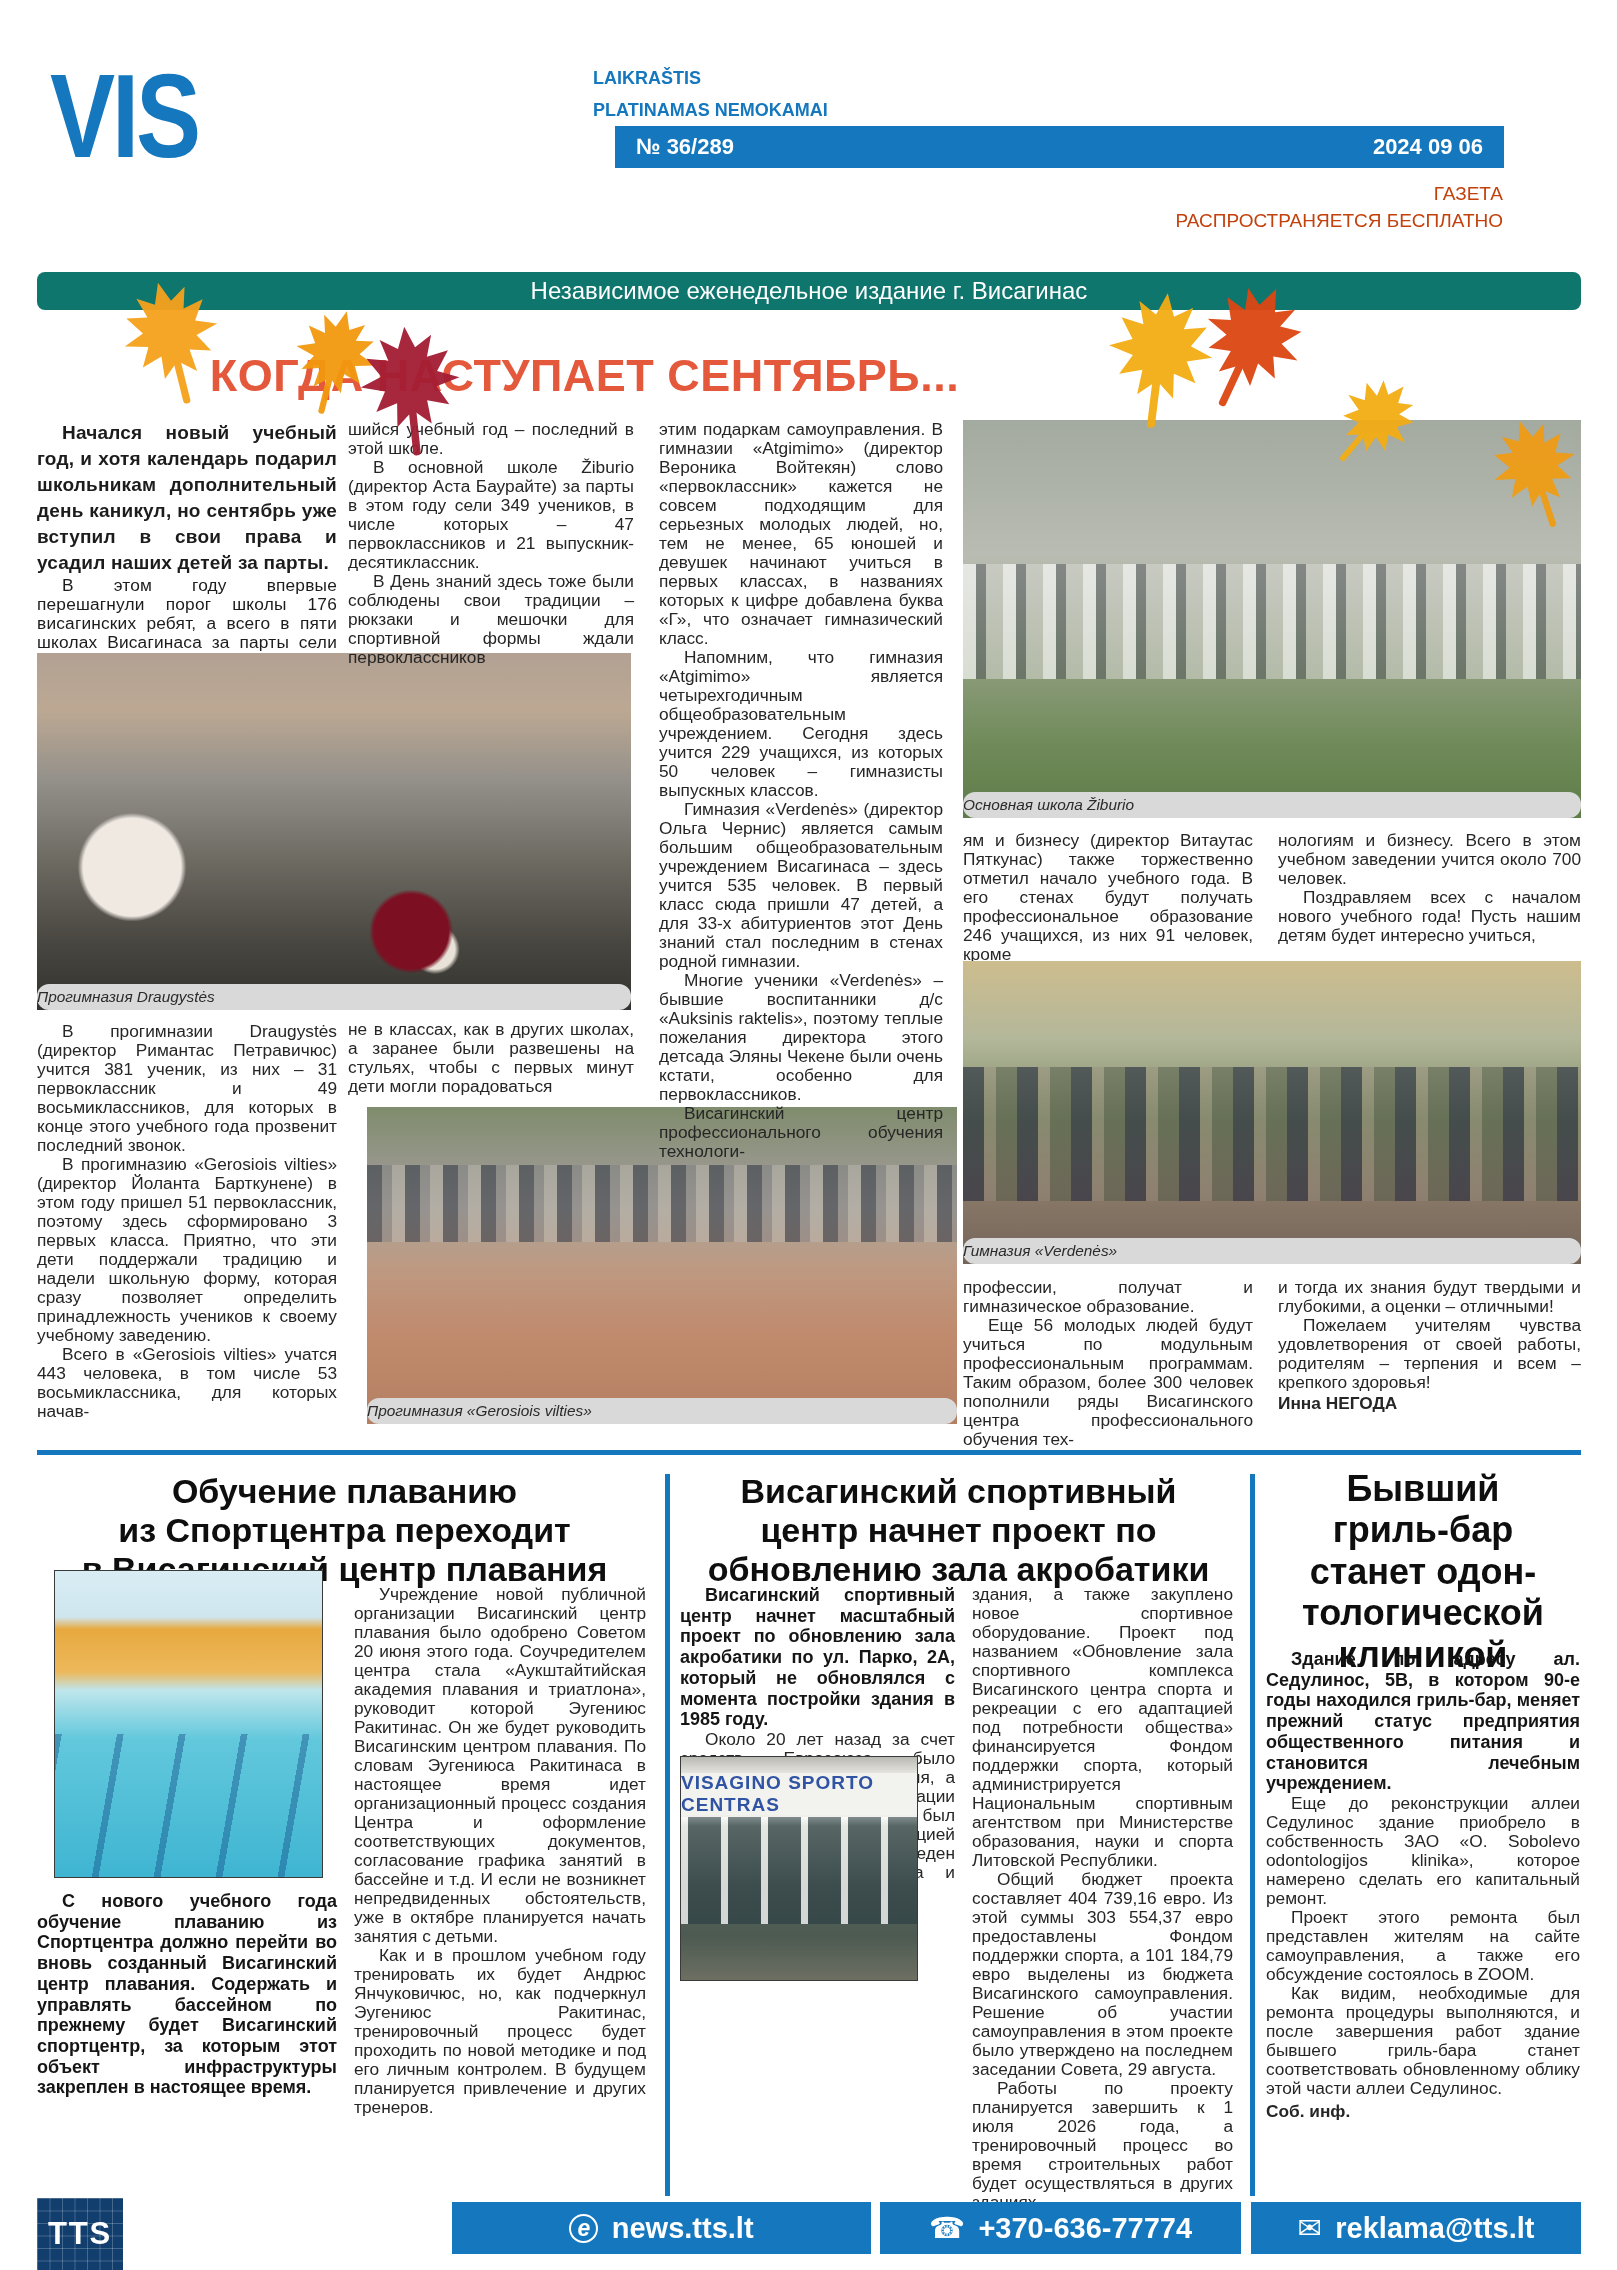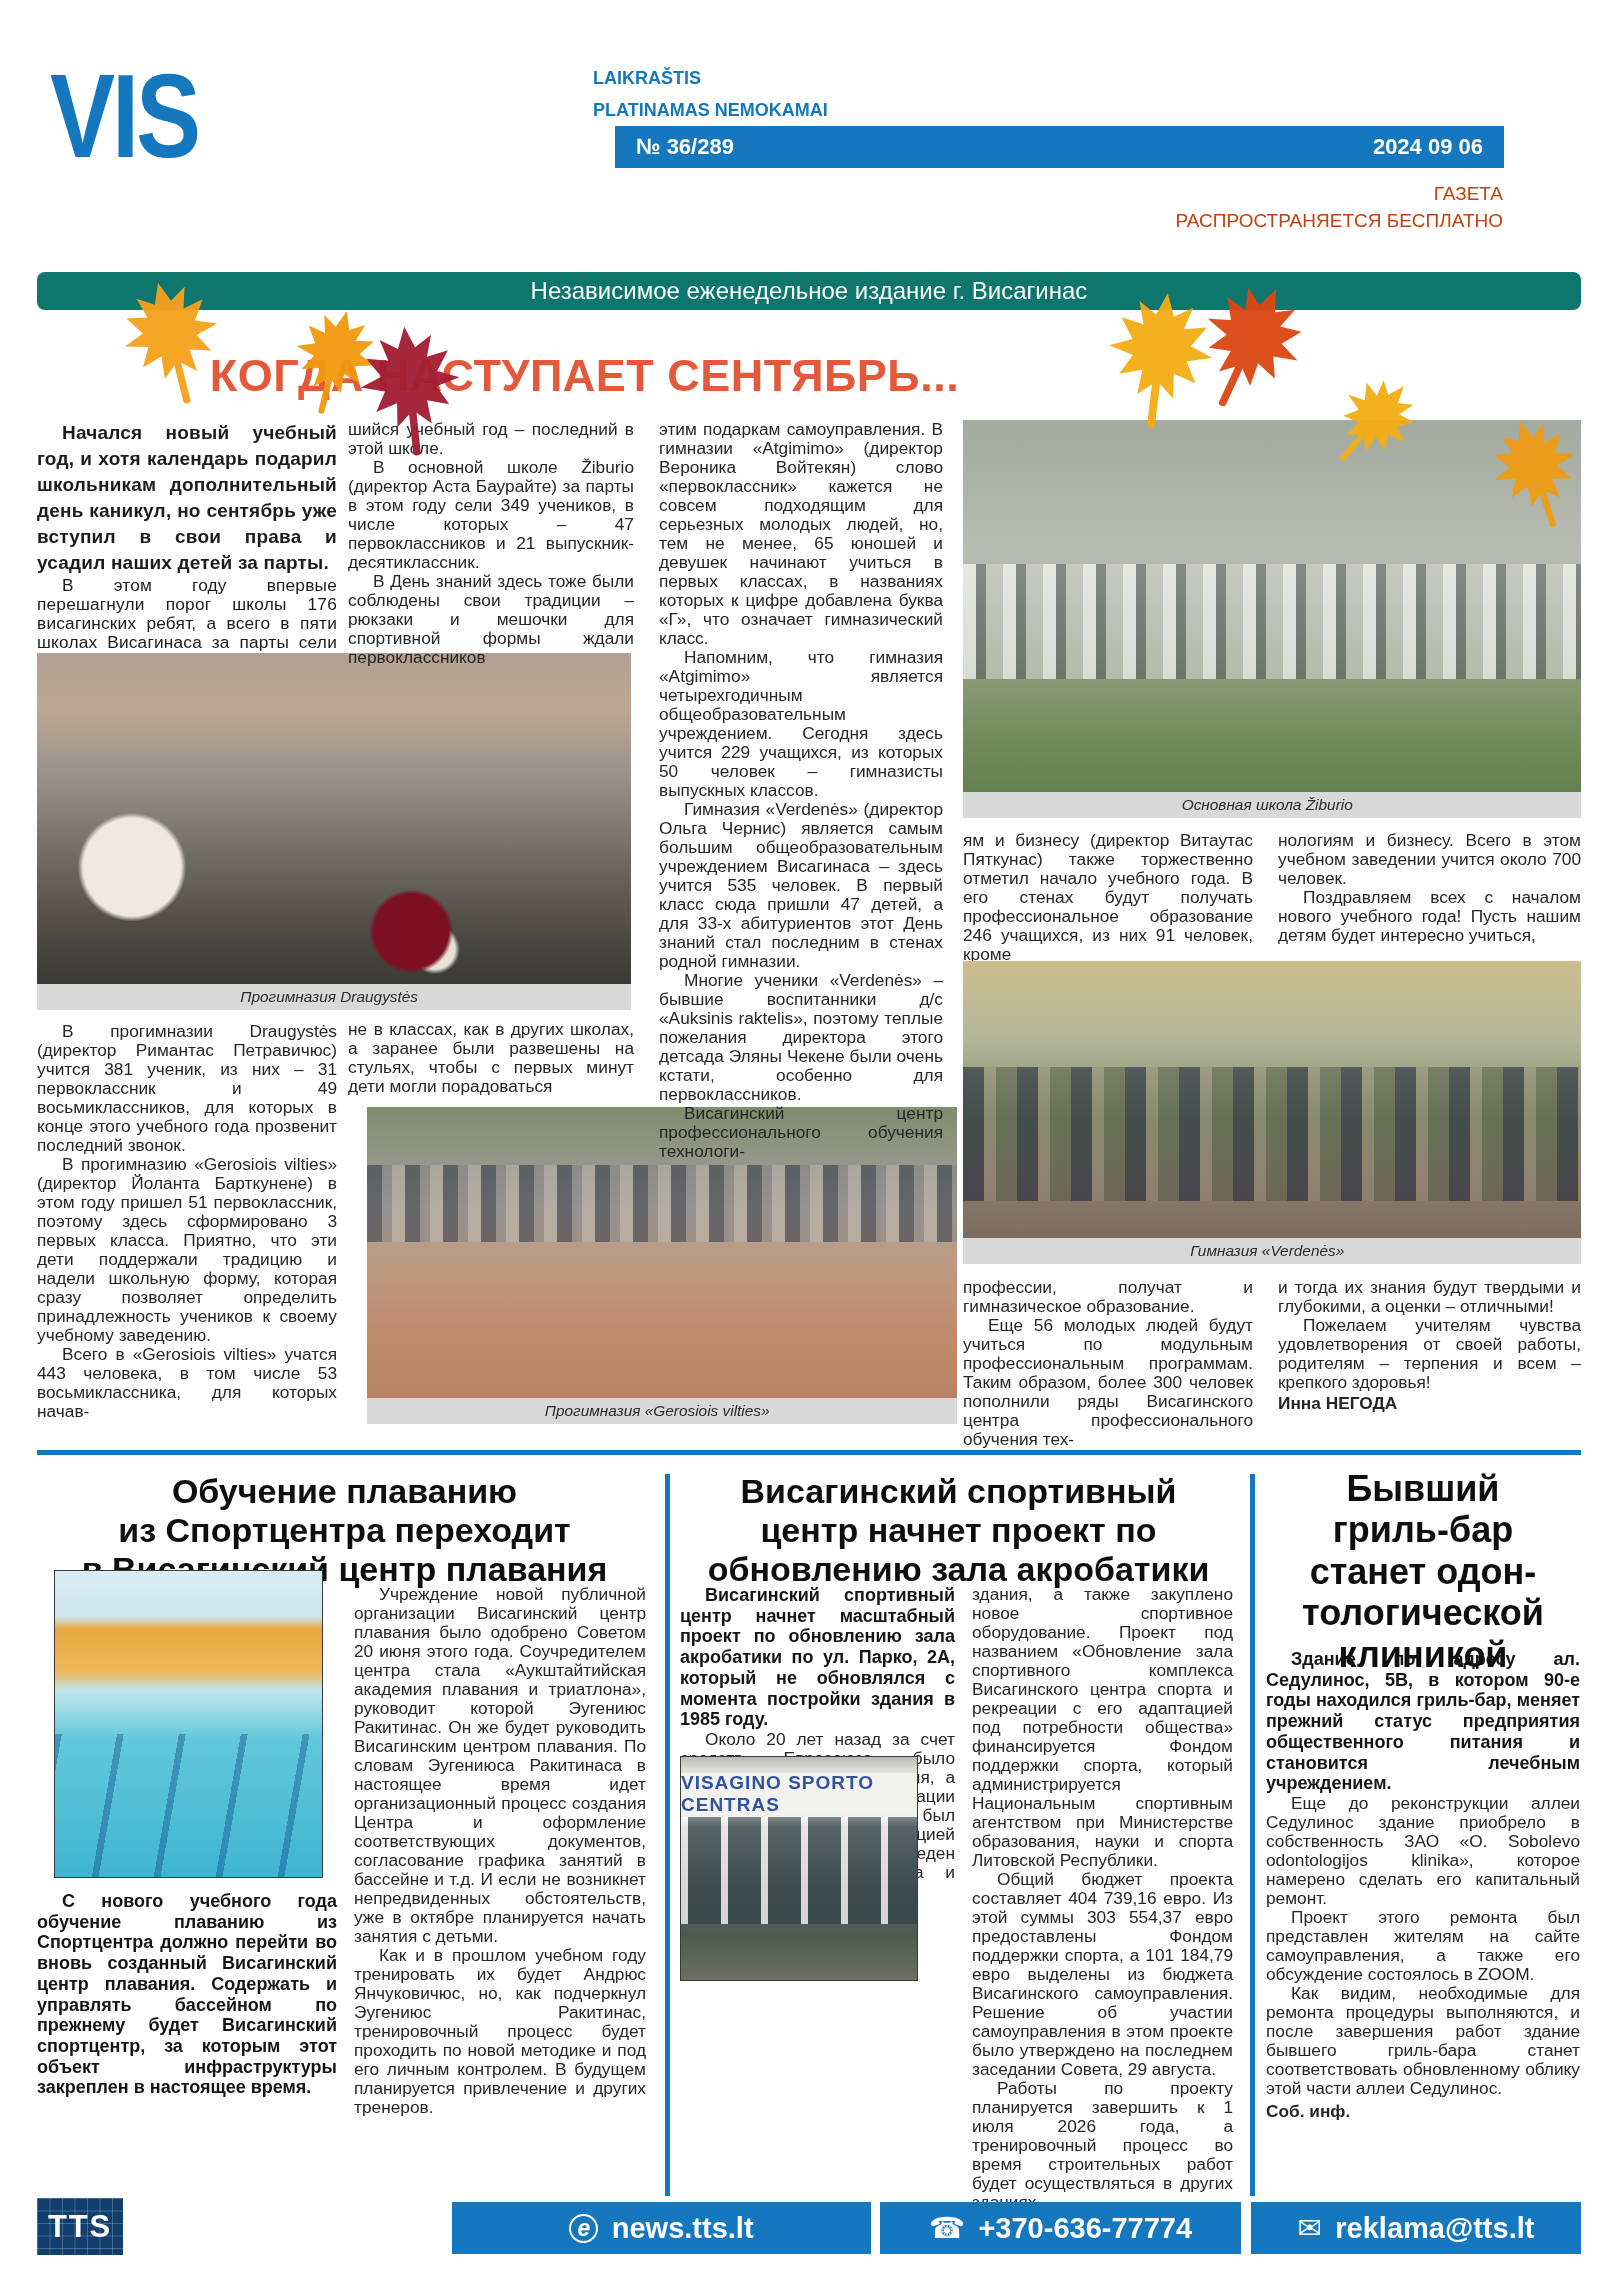--- a/index.html
+++ b/index.html
@@ -32,22 +32,22 @@
   
   .col{position:absolute;font-size:17.3px;line-height:19px;color:#262626;}
   .col p{margin:0;text-align:justify;text-indent:25px;}
   .col p.cont{text-indent:0;}
   .lede p{font-weight:bold;font-size:19px;line-height:26px;letter-spacing:0.2px;color:#1c1c1c;}
   .author-line{text-align:right;font-weight:bold;text-indent:0 !important;margin-top:1.9px !important;}
 
   
   .photo{position:absolute;overflow:hidden;background:#999;}
   .caption{position:absolute;left:0;right:0;bottom:0;height:26px;background:#d9d9d9;
-           font-style:italic;font-size:15.4px;line-height:26px;text-align:center;
-           padding-right:9.6px;color:#2b2b2b;}
+           font-style:italic;font-size:15.4px;line-height:26px;text-align:left;
+           padding-right:9.6px;color:#2b2b2b;border-radius:12px;}
   .ph-draugystes{background:
      radial-gradient(circle at 63% 78%, #7c1022 0 8%, rgba(0,0,0,0) 9%),
      radial-gradient(circle at 67% 83%, #e9e2d8 0 4%, rgba(0,0,0,0) 5%),
      radial-gradient(circle at 16% 60%, #efe9e2 0 9%, rgba(0,0,0,0) 10%),
      linear-gradient(180deg,#b2a193 0%,#bca893 16%,#93908a 36%,#6a675f 60%,#47453f 82%,#33322e 100%);}
   .ph-gerosiois{background:
      repeating-linear-gradient(90deg, rgba(45,52,66,.55) 0 15.4px, rgba(120,122,128,.4) 15.4px 25px, rgba(190,186,178,.45) 25px 38px) 0 58px/100% 77px no-repeat,
      linear-gradient(180deg,#7f8c6d 0%,#99988d 20%,#aaa49a 32%,#bd9a82 50%,#c08a6d 72%,#b47f62 100%);}
   .ph-ziburio{background:
      repeating-linear-gradient(90deg, rgba(250,250,250,.7) 0 13.4px, rgba(70,75,85,.45) 13.4px 23px, rgba(215,215,210,.55) 23px 40px) 0 144px/100% 115px no-repeat,
@@ -70,21 +70,21 @@
   .rule-v{width:4.8px;background:#1577bd;top:1474px;height:722px;}
   .sub-headline{position:absolute;text-align:center;font-weight:bold;color:#0e0e0e;
                 font-size:34px;line-height:1.15;white-space:pre-line;}
   .bcol{position:absolute;font-size:17.3px;line-height:19px;color:#262626;}
   .bcol p{margin:0;text-align:justify;text-indent:25px;}
   .bcol p.cont{text-indent:0;}
   .bcol p.bold{font-weight:bold;font-size:18px;line-height:20.7px;color:#151515;}
   .signoff{text-align:right;font-weight:bold;text-indent:0 !important;margin-top:3.8px !important;}
 
   
-  .tts-logo{left:37px;top:2198px;width:86px;height:57px;background:#123e6e;
+  .tts-logo{left:37px;top:2198px;width:86px;height:72px;background:#123e6e;
             display:flex;align-items:center;justify-content:center;color:#fff;
             font-weight:bold;font-size:31px;letter-spacing:1.9px;
             background-image:linear-gradient(rgba(255,255,255,.22) 1.4px, rgba(0,0,0,0) 1.4px),
                              linear-gradient(90deg, rgba(255,255,255,.22) 1.4px, rgba(0,0,0,0) 1.4px);
             background-size:12.5px 12.5px;}
   .fseg{position:absolute;top:2202px;height:52px;background:#1577bd;color:#fff;
         display:flex;align-items:center;justify-content:center;gap:13.4px;
         font-weight:bold;font-size:29px;}
   .globe-icon{width:29px;height:29px;border:2.9px solid #fff;border-radius:50%;
               display:flex;align-items:center;justify-content:center;

